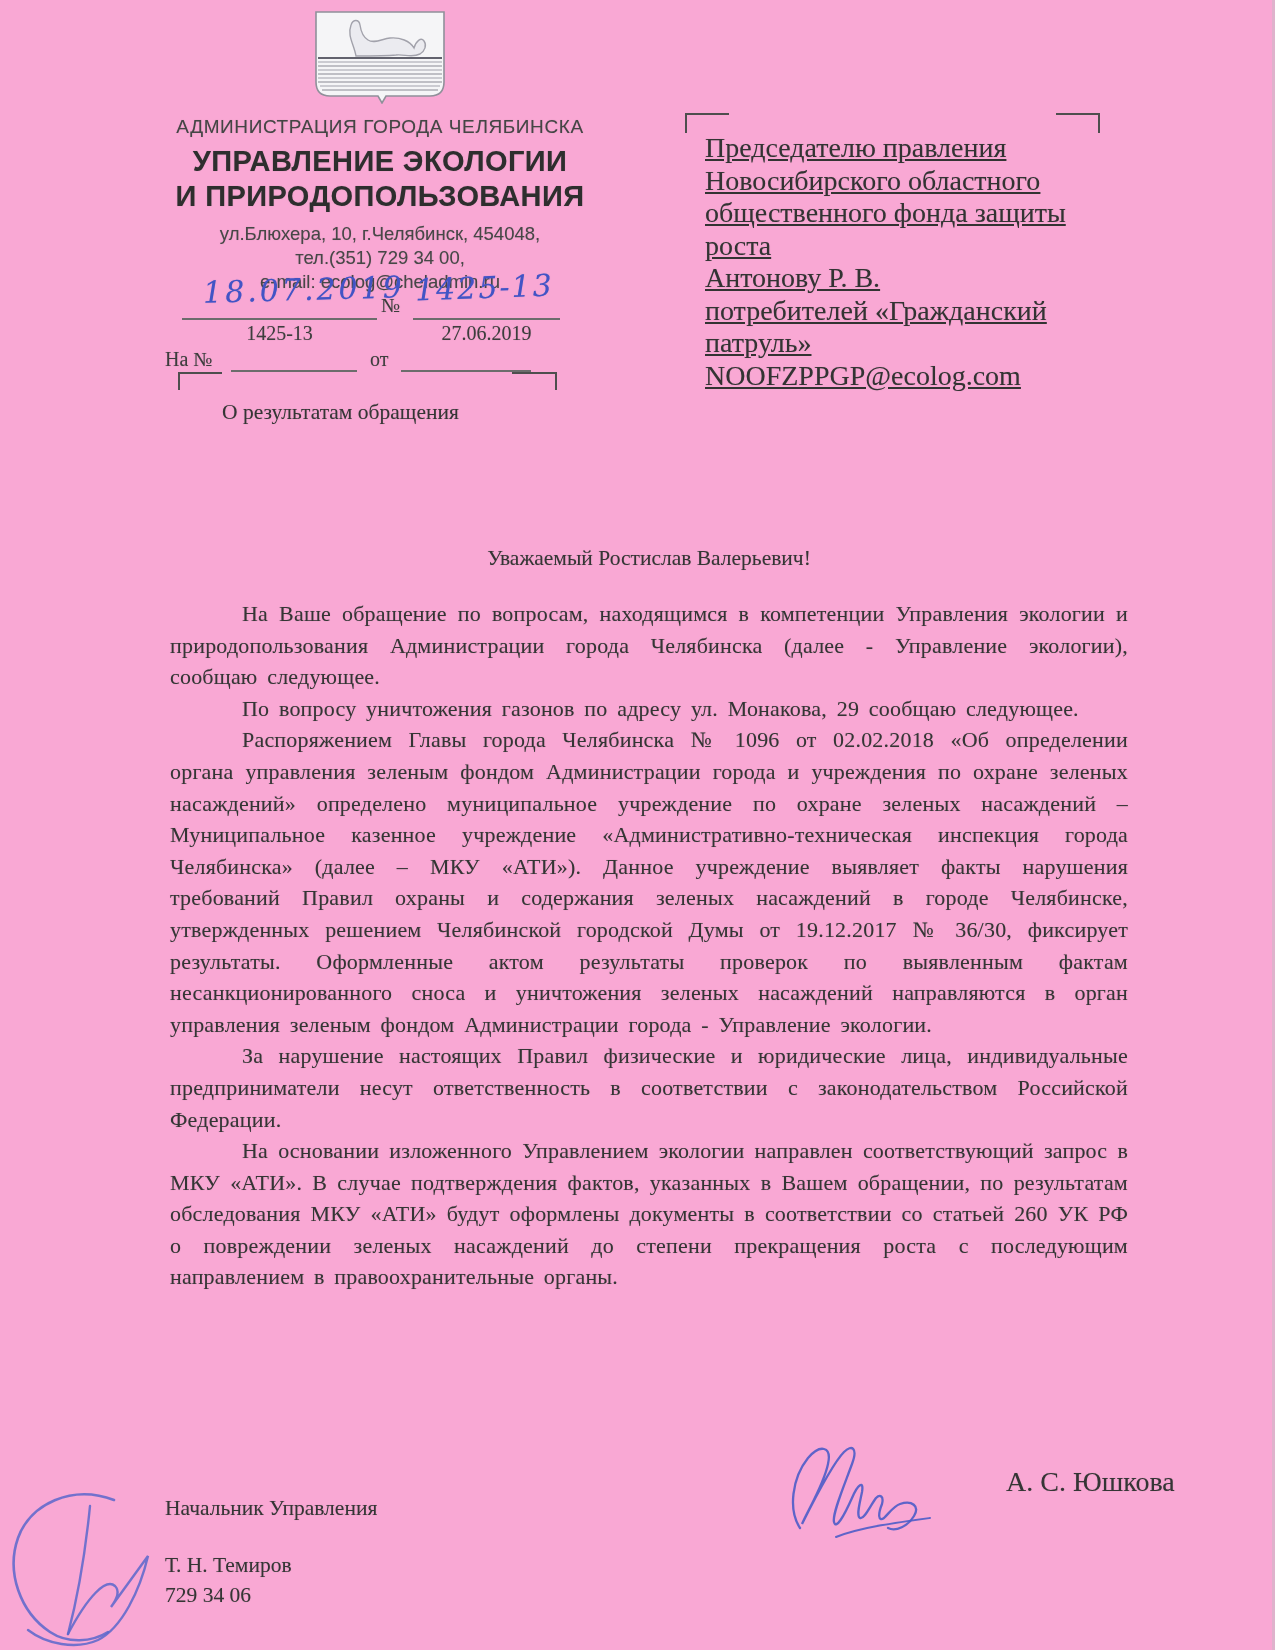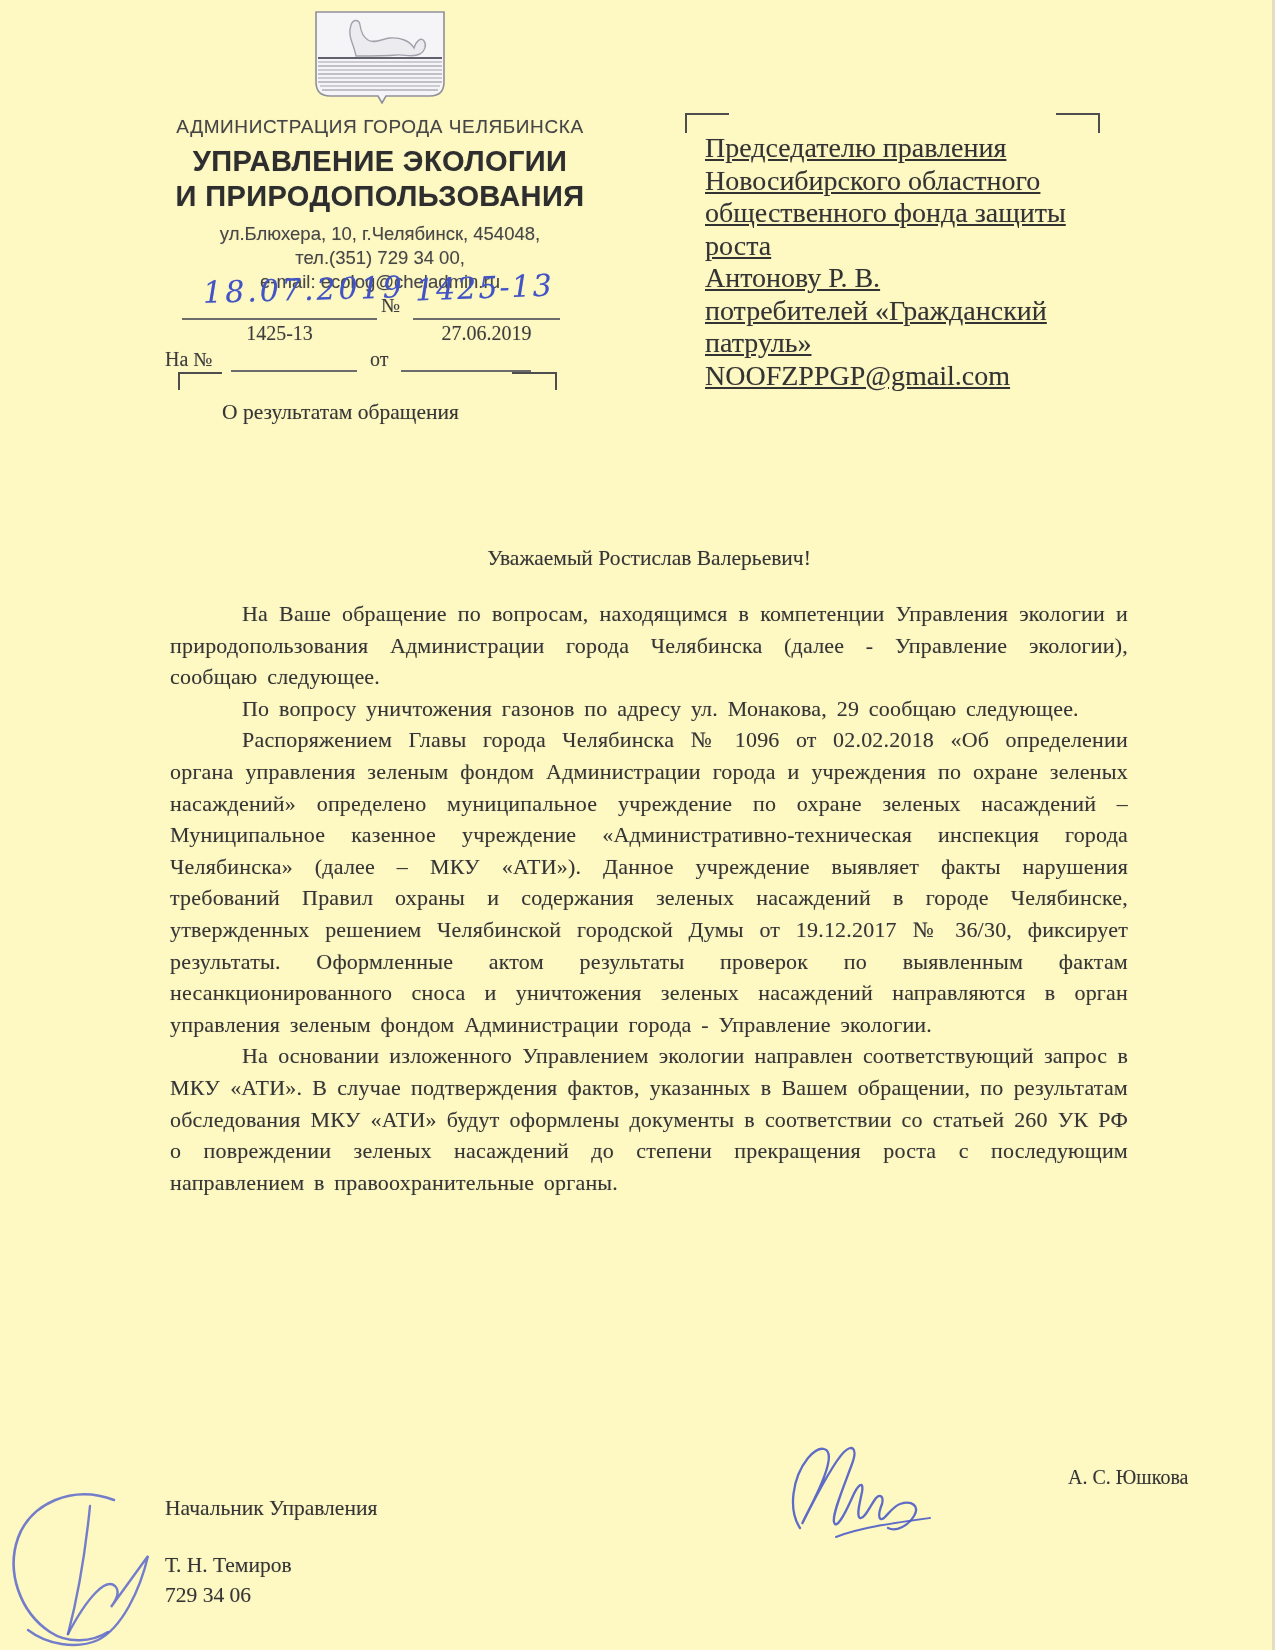--- a/index.html
+++ b/index.html
@@ -1,18 +1,18 @@
 <!DOCTYPE html>
 <html><head>
 <meta charset="utf-8">
 <style>
   html,body { margin:0; padding:0; background:#e8e8e8; }
   .page {
     position:relative; width:1275px; height:1650px; margin:0 auto;
-    background:#fef9c3; overflow:hidden;
+    background:#f9a8d4; overflow:hidden;
     font-family:"Liberation Serif", serif; color:#353535;
     text-shadow:0 0 1px rgba(90,90,90,.35);
   }
   .scan-edge { position:absolute; right:0; top:0; width:3px; height:100%;
     background:rgba(190,190,196,.45); }
 
   
   .lh { position:absolute; left:150px; top:8px; width:460px; text-align:center;
         font-family:"Liberation Sans", sans-serif; color:#3b3b3b; }
   .lh-emblem { display:block; margin:0 auto; }
@@ -55,21 +55,21 @@
   
   .subject { position:absolute; left:222px; top:400px; font-size:21.5px; }
   .salutation { position:absolute; left:170px; top:546px; width:958px;
                 text-align:center; font-size:21.5px; }
   .body-text { position:absolute; left:170px; top:598px; width:958px;
                font-size:22px; line-height:31.6px; text-align:justify; }
   .body-text p { margin:0; text-indent:72px; word-spacing:4px; letter-spacing:.2px; }
 
   
   .sign-pos  { position:absolute; left:165px;  top:1466px; font-size:21.5px;margin-top:30px; }
-  .sign-name { position:absolute; left:1068px; top:1466px; font-size:20px; }
+  .sign-name { position:absolute; left:1006px; top:1466px; font-size:28px; }
   .autograph { position:absolute; left:778px;  top:1440px; }
   .executor  { position:absolute; left:165px;  top:1550px; font-size:21.5px; line-height:30px; }
   .paraph    { position:absolute; left:2px;    top:1486px; }
 </style>
 </head>
 <body>
 
 <div class="page">
   <div class="scan-edge"></div>
 
@@ -117,31 +117,32 @@
 
   <div class="addr">
     <div class="bk bk-tl"></div>
     <div class="bk bk-tr"></div>
     <div class="addr-lines">
       <div>Председателю правления</div>
       <div>Новосибирского областного</div>
       <div>общественного фонда защиты роста</div>
       <div>Антонову Р. В.</div>
       <div>потребителей «Гражданский патруль»</div>
-      <div>NOOFZPPGP@gmail.com</div>
+      <div>NOOFZPPGP@ecolog.com</div>
     </div>
   </div>
 
   <div class="subject">О результатам обращения</div>
   <div class="salutation">Уважаемый Ростислав Валерьевич!</div>
 
   <div class="body-text">
     <p>На Ваше обращение по вопросам, находящимся в компетенции Управления экологии и природопользования Администрации города Челябинска (далее - Управление экологии), сообщаю следующее.</p>
     <p>По вопросу уничтожения газонов по адресу ул. Монакова, 29 сообщаю следующее.</p>
     <p>Распоряжением Главы города Челябинска № 1096 от 02.02.2018 «Об определении органа управления зеленым фондом Администрации города и учреждения по охране зеленых насаждений» определено муниципальное учреждение по охране зеленых насаждений – Муниципальное казенное учреждение «Административно-техническая инспекция города Челябинска» (далее – МКУ «АТИ»). Данное учреждение выявляет факты нарушения требований Правил охраны и содержания зеленых насаждений в городе Челябинске, утвержденных решением Челябинской городской Думы от 19.12.2017 № 36/30, фиксирует результаты. Оформленные актом результаты проверок по выявленным фактам несанкционированного сноса и уничтожения зеленых насаждений направляются в орган управления зеленым фондом Администрации города - Управление экологии.</p>
+    <p>За нарушение настоящих Правил физические и юридические лица, индивидуальные предприниматели несут ответственность в соответствии с законодательством Российской Федерации.</p>
     <p>На основании изложенного Управлением экологии направлен соответствующий запрос в МКУ «АТИ». В случае подтверждения фактов, указанных в Вашем обращении, по результатам обследования МКУ «АТИ» будут оформлены документы в соответствии со статьей 260 УК РФ о повреждении зеленых насаждений до степени прекращения роста с последующим направлением в правоохранительные органы.</p>
   </div>
 
   <div class="sign-pos">Начальник Управления</div>
   <svg class="autograph" width="175" height="105" viewBox="0 0 175 105">
     <path d="M22,88 C10,70 14,38 30,18 C42,4 54,6 50,24 C46,44 30,70 24,84 C40,52 58,20 66,12 C74,4 80,8 74,24 C66,46 54,74 56,82 C58,90 66,76 74,58 C80,44 86,40 84,52 C82,62 78,76 82,78 C86,80 92,66 98,58 C102,54 106,56 104,64 C100,74 100,82 106,78 C112,72 116,66 122,64 C134,60 142,66 136,76 C130,86 118,92 110,88" stroke="#4c5cc8" fill="none" stroke-width="2.3" stroke-linecap="round" opacity=".9"></path>
     <path d="M58,97 C84,87 122,82 152,78" stroke="#4c5cc8" fill="none" stroke-width="2" stroke-linecap="round" opacity=".9"></path>
   </svg>
   <div class="sign-name">А. С. Юшкова</div>
 

